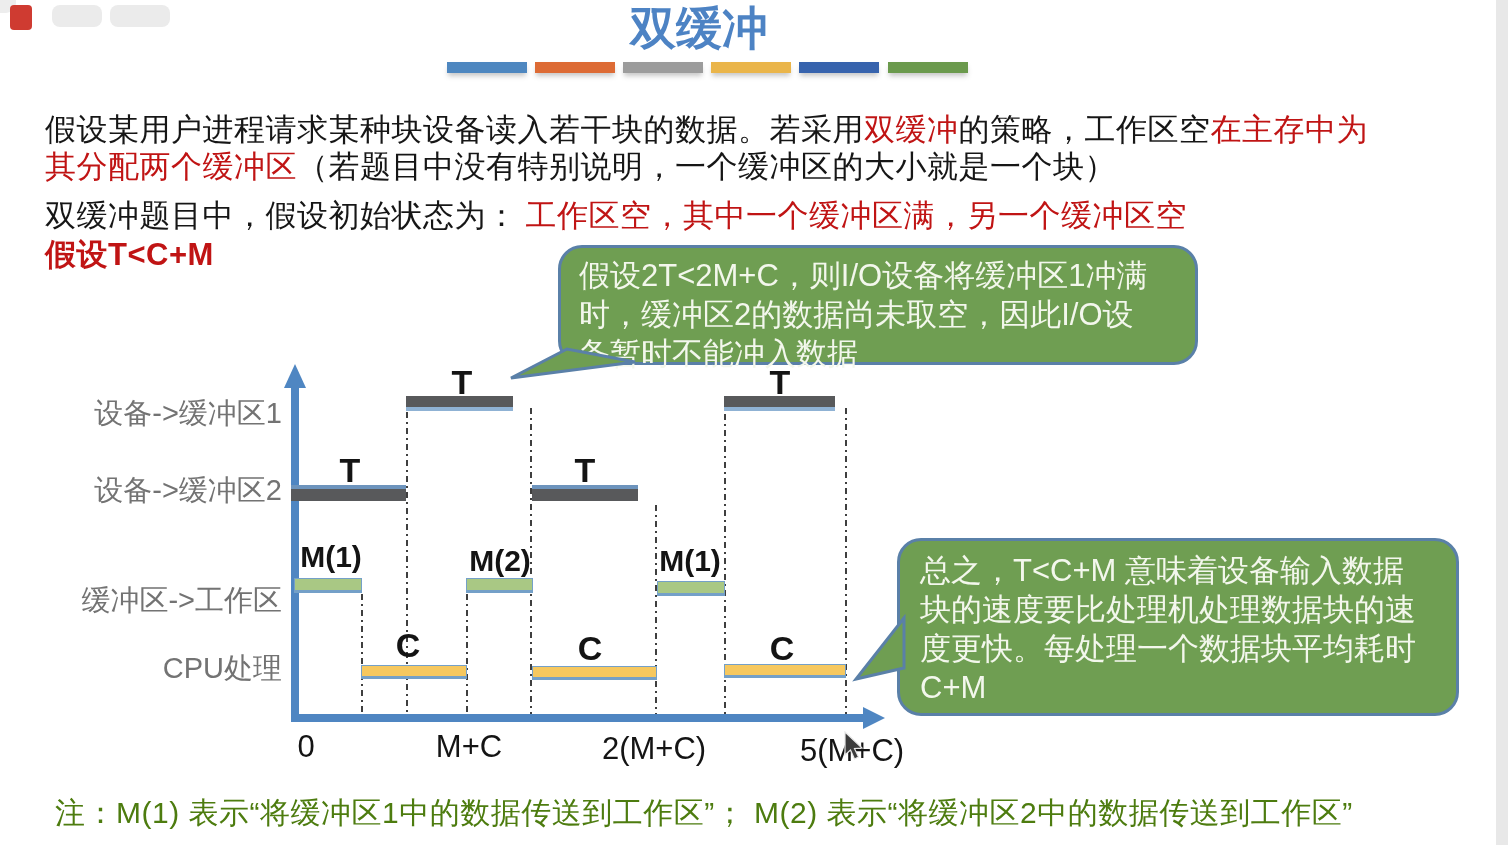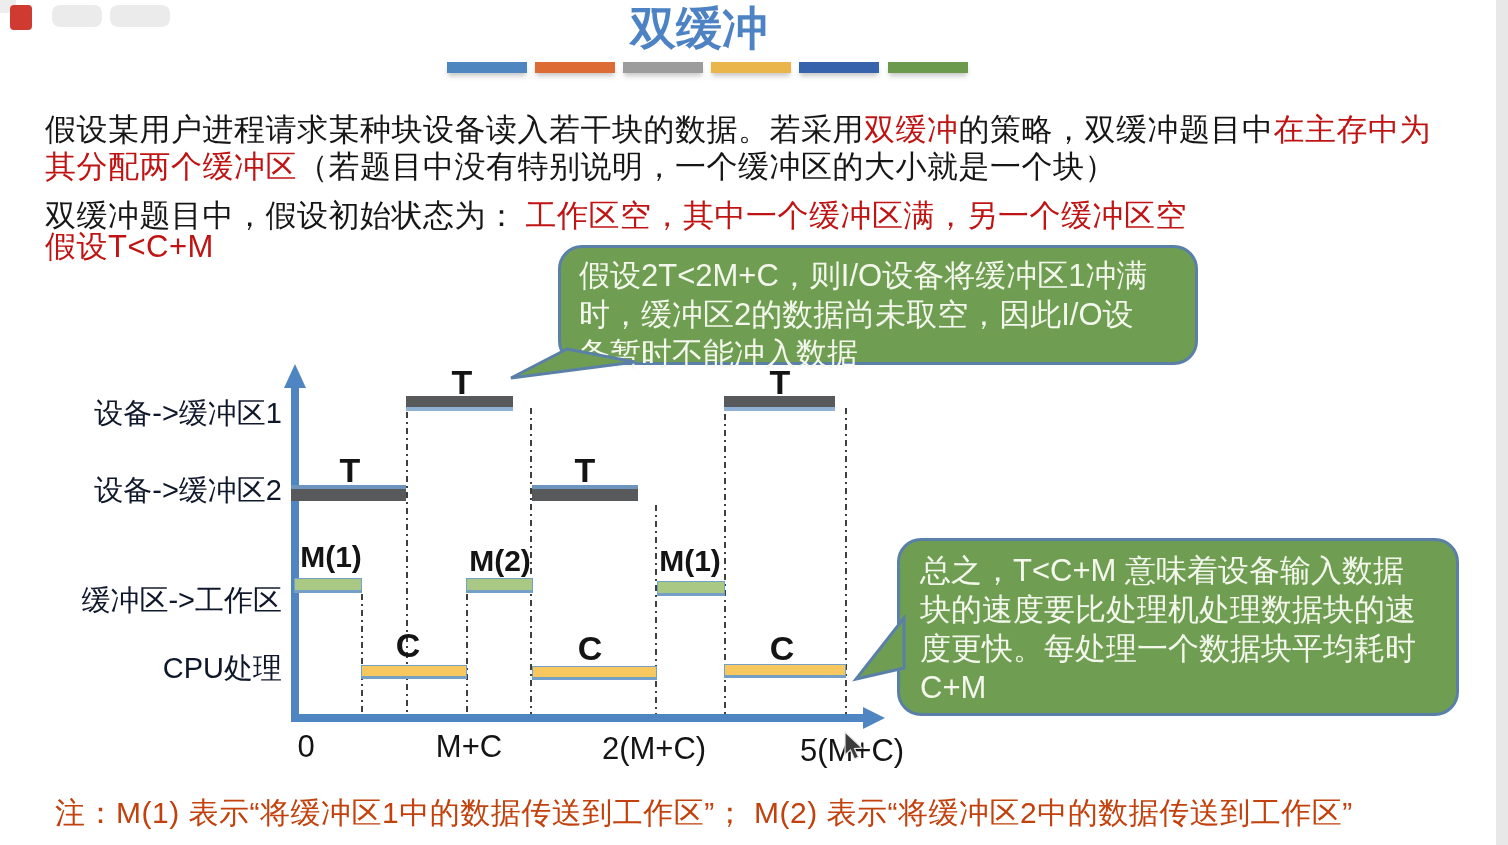--- a/index.html
+++ b/index.html
@@ -22,34 +22,34 @@
   
   .bubble{
     position:absolute;background:#6f9e52;border:3px solid #5a80a8;border-radius:24px;
     color:#f3f7ec;font-size:31px;line-height:39px;box-sizing:border-box;z-index:6;
   }
   .bubble .bl{white-space:nowrap;}
   .tail{position:absolute;z-index:7;pointer-events:none;}
   
   .axis{background:#4f86c2;z-index:2;}
   .arrowhead{width:0;height:0;z-index:2;}
-  .rowlabel{font-size:29px;color:#0f172a;text-align:right;width:230px;white-space:nowrap;z-index:3;}
+  .rowlabel{font-size:29px;color:#737373;text-align:right;width:230px;white-space:nowrap;z-index:3;}
   .bar{position:absolute;box-sizing:border-box;z-index:3;}
   .bar.tbot{background:#58595b;border-bottom:4px solid #8fb2d4;}
   .bar.ttop{background:#58595b;border-top:4px solid #6d94bd;}
   .bar.m{background:#a9c884;border:1px solid #74a0c8;border-bottom-width:3px;}
   .bar.c{background:#f6c85f;border:1px solid #74a0c8;border-bottom-width:3px;}
   .barlabel{width:90px;text-align:center;font-size:34px;font-weight:600;color:#141414;z-index:3;}
   .barlabel.mlab{font-size:30px;}
   .vdash{
     width:2px;z-index:1;
     background:repeating-linear-gradient(180deg,#3f3f3f 0 6px,transparent 6px 10px,#3f3f3f 10px 12px,transparent 12px 16px);
   }
   .tick{font-size:31px;color:#141414;text-align:center;width:130px;z-index:3;}
-  .note{left:55px;top:793px;font-size:30px;color:#c2410c;white-space:nowrap;letter-spacing:.5px;}
+  .note{left:55px;top:793px;font-size:30px;color:#4d7c0f;white-space:nowrap;letter-spacing:.5px;}
   .cursor{z-index:9;}
 </style>
 </head>
 <body>
 
 <div id="slide">
 
   <div class="abs wm-corner"></div>
   <div class="abs wm-red"></div>
   <div class="abs wm-blob" style="left:52px;width:50px;"></div>
@@ -57,24 +57,24 @@
 
   <div class="abs title">双缓冲</div>
 
   <div class="abs divbar" style="left:447px;background:#4e87c0;"></div>
   <div class="abs divbar" style="left:535px;background:#dd6b35;"></div>
   <div class="abs divbar" style="left:623px;background:#9c9c9c;"></div>
   <div class="abs divbar" style="left:711px;background:#eab54a;"></div>
   <div class="abs divbar" style="left:799px;background:#3763ad;"></div>
   <div class="abs divbar" style="left:888px;background:#6b9a4d;"></div>
 
-  <div class="abs para" style="top:111px;"><span>假设某用户进程请求某种块设备读入若干块的数据。若采用</span><span class="red">双缓冲</span><span>的策略，双缓冲题目中</span><span class="red">在主存中为</span></div>
+  <div class="abs para" style="top:111px;"><span>假设某用户进程请求某种块设备读入若干块的数据。若采用</span><span class="red">双缓冲</span><span>的策略，工作区空</span><span class="red">在主存中为</span></div>
   <div class="abs para" style="top:148px;"><span class="red">其分配两个缓冲区</span><span>（若题目中没有特别说明，一个缓冲区的大小就是一个块）</span></div>
   <div class="abs para" style="top:197px;"><span>双缓冲题目中，假设初始状态为：</span><span class="red gapl">工作区空，其中一个缓冲区满，另一个缓冲区空</span></div>
-  <div class="abs para" style="top:228px;"><span class="red">假设T&lt;C+M</span></div>
+  <div class="abs para" style="top:236px;font-weight:bold;"><span class="red">假设T&lt;C+M</span></div>
 
   <div class="abs vdash" style="left:361px;top:594px;height:120px;"></div>
   <div class="abs vdash" style="left:406px;top:412px;height:302px;"></div>
   <div class="abs vdash" style="left:466px;top:594px;height:120px;"></div>
   <div class="abs vdash" style="left:530px;top:408px;height:306px;"></div>
   <div class="abs vdash" style="left:655px;top:505px;height:209px;"></div>
   <div class="abs vdash" style="left:724px;top:414px;height:300px;"></div>
   <div class="abs vdash" style="left:845px;top:408px;height:306px;"></div>
 
   <div class="abs arrowhead" style="left:284px;top:364px;border-left:11px solid transparent;border-right:11px solid transparent;border-bottom:24px solid #4f86c2;"></div>

